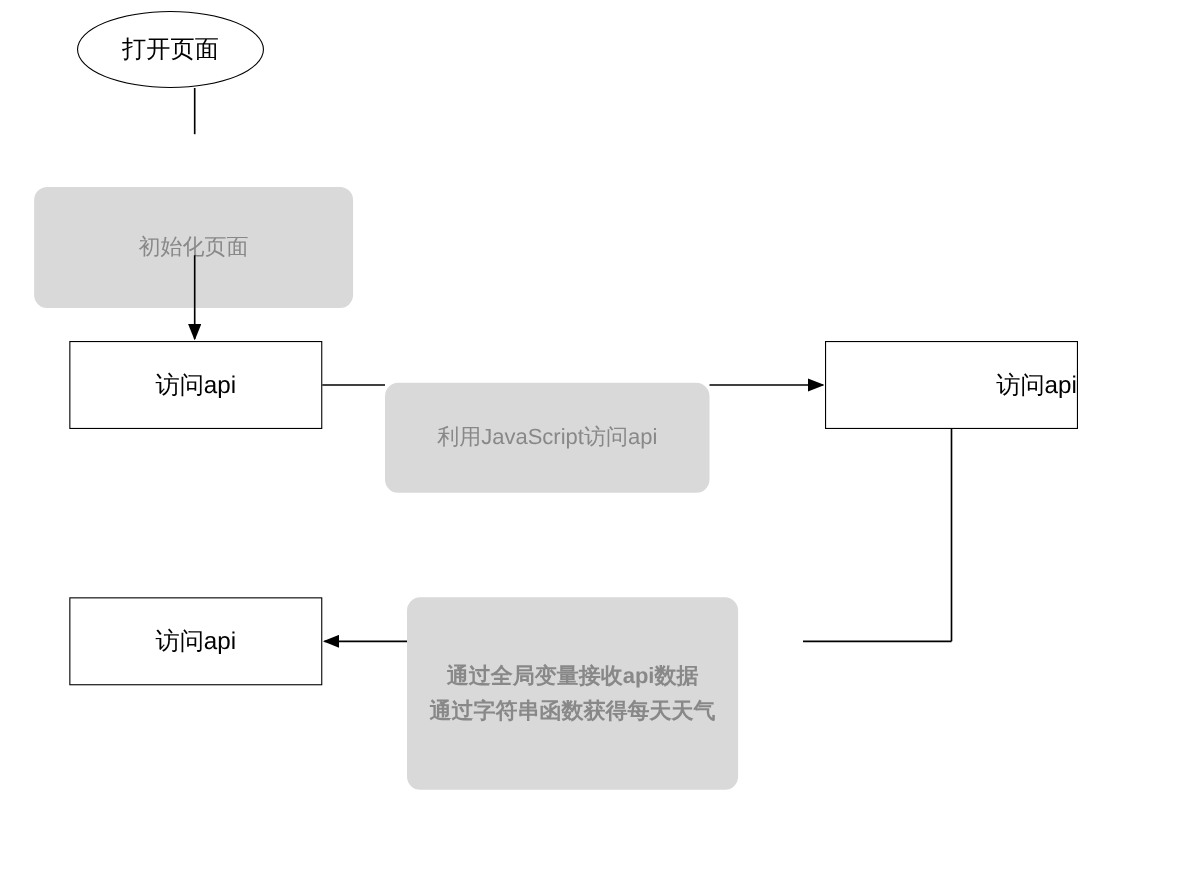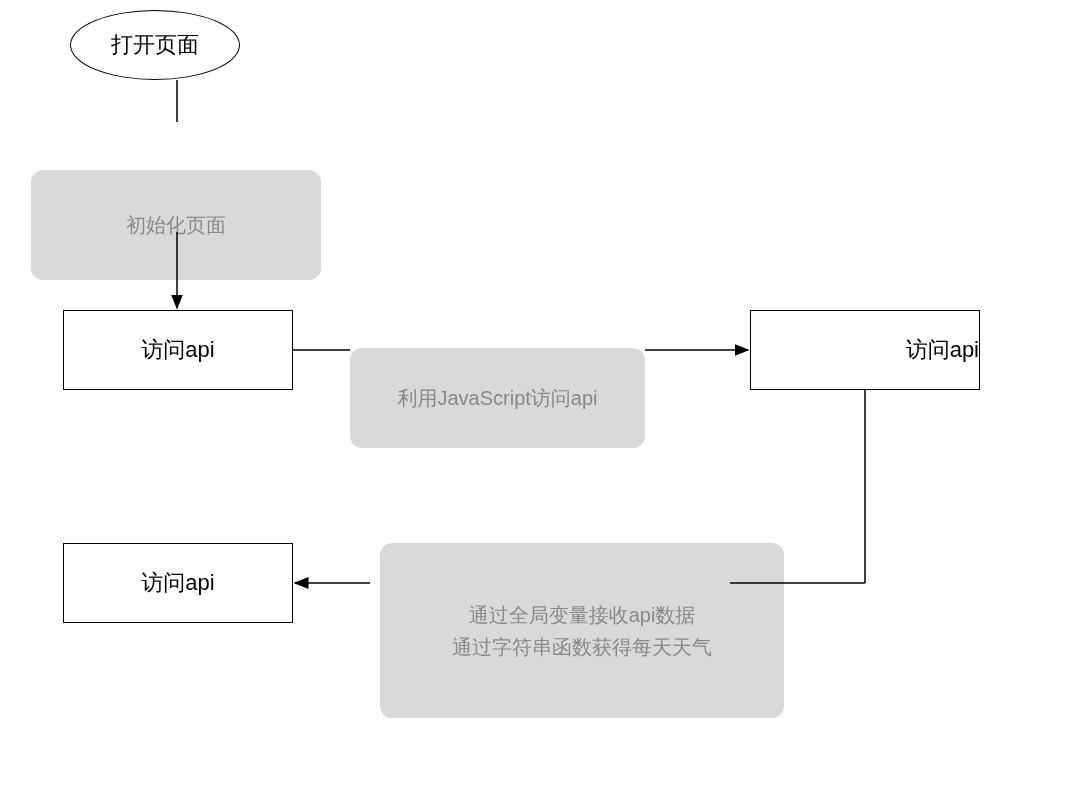--- a/index.html
+++ b/index.html
@@ -88,21 +88,21 @@
   </div>
 
   <div class="note-box" style="left:350px; top:300px; width:295px; height:100px;">
     <span class="note-line">利用JavaScript访问api</span>
   </div>
 
   <div class="process-box" style="left:750px; top:310px; width:230px; height:80px;justify-content:flex-end;">
     <span>访问api</span>
   </div>
 
-  <div class="note-box" style="left:380px; top:495px; width:404px; height:175px;">
+  <div class="note-box" style="left:370px; top:495px; width:301px; height:175px;font-weight:bold;">
     <span class="note-line">通过全局变量接收api数据</span>
     <span class="note-line">通过字符串函数获得每天天气</span>
   </div>
 
   <div class="process-box" style="left:63px; top:543px; width:230px; height:80px;">
     <span>访问api</span>
   </div>
 
   <svg class="connector" style="left:0; top:0; width:1092px; height:802px;">
     <defs>

